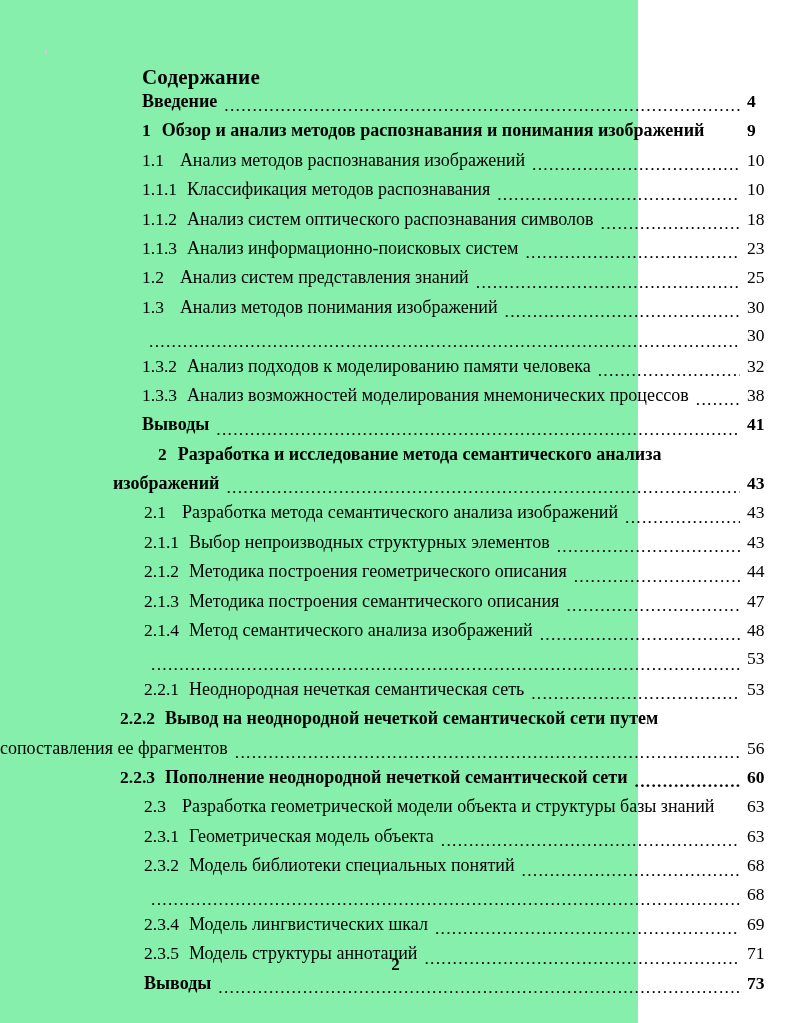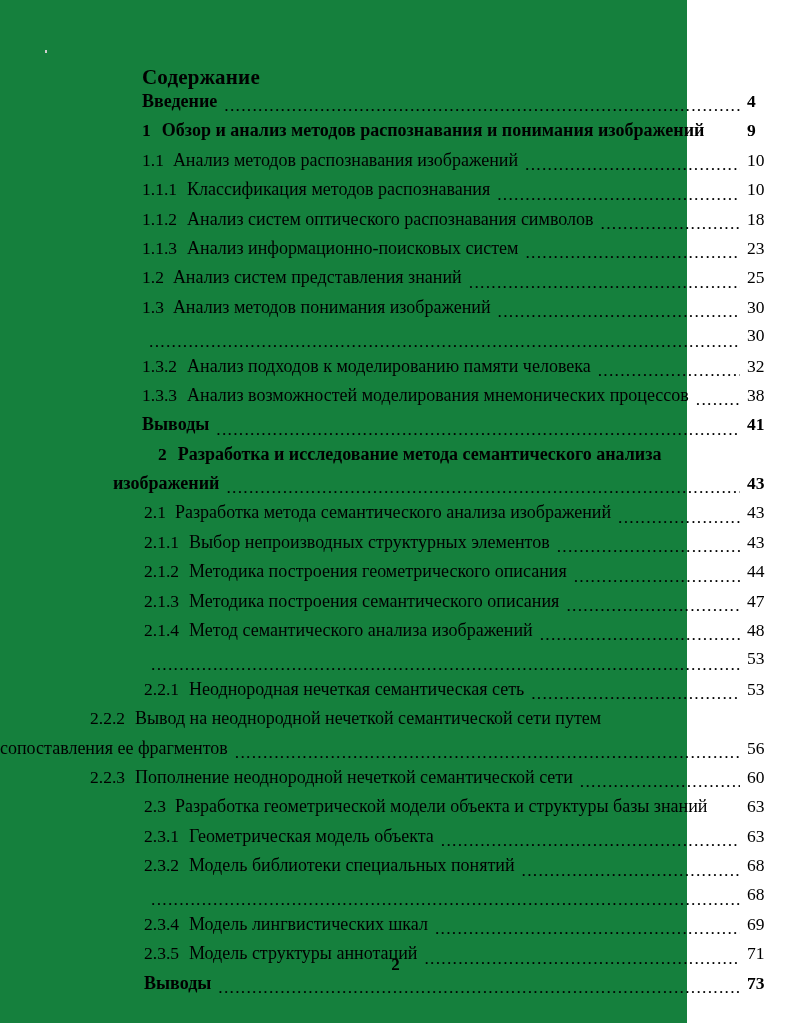--- a/index.html
+++ b/index.html
@@ -12,23 +12,23 @@
     height: 1023px;
     position: relative;
     font-family: "Liberation Serif", "DejaVu Serif", serif;
     color: #000000;
     overflow: hidden;
   }
 
   #page {
     position: absolute;
     left: 0; top: 0;
-    width: 687px;
+    width: 638px;
     height: 1023px;
-    background: #15803d;
+    background: #86efac;
   }
 
   
   .speck {
     position: absolute;
     width: 2px; height: 3px;
     background: #cfcfcf;
     left: 45px; top: 50px;
   }
 
@@ -112,25 +112,25 @@
     padding-top: 2px;
   }
 
   .b { font-weight: bold; }
 
   
   .ind-lvl0 { padding-left: 142px; }   
   .ind-lvl0b { padding-left: 144px; }  
   .ind-wrap { padding-left: 113px; }   
   .ind-wrap2 { }   
-  .ind-deep { padding-left: 90px; }   
+  .ind-deep { padding-left: 120px; font-weight: bold; }   
   .ind-head2 { padding-left: 158px; }  
 
   .num-gap-1 { margin-right: 11px; }
-  .num-gap-2 { margin-right: 9px; }
+  .num-gap-2 { margin-right: 16px; }
   .num-gap-3 { margin-right: 10px; }
 
   .row.noleader .leader { margin: 0 4px; }
 
   #folio {
     position: absolute;
     width: 791px;
     text-align: center;
     top: 955px;
     font-size: 17px;

